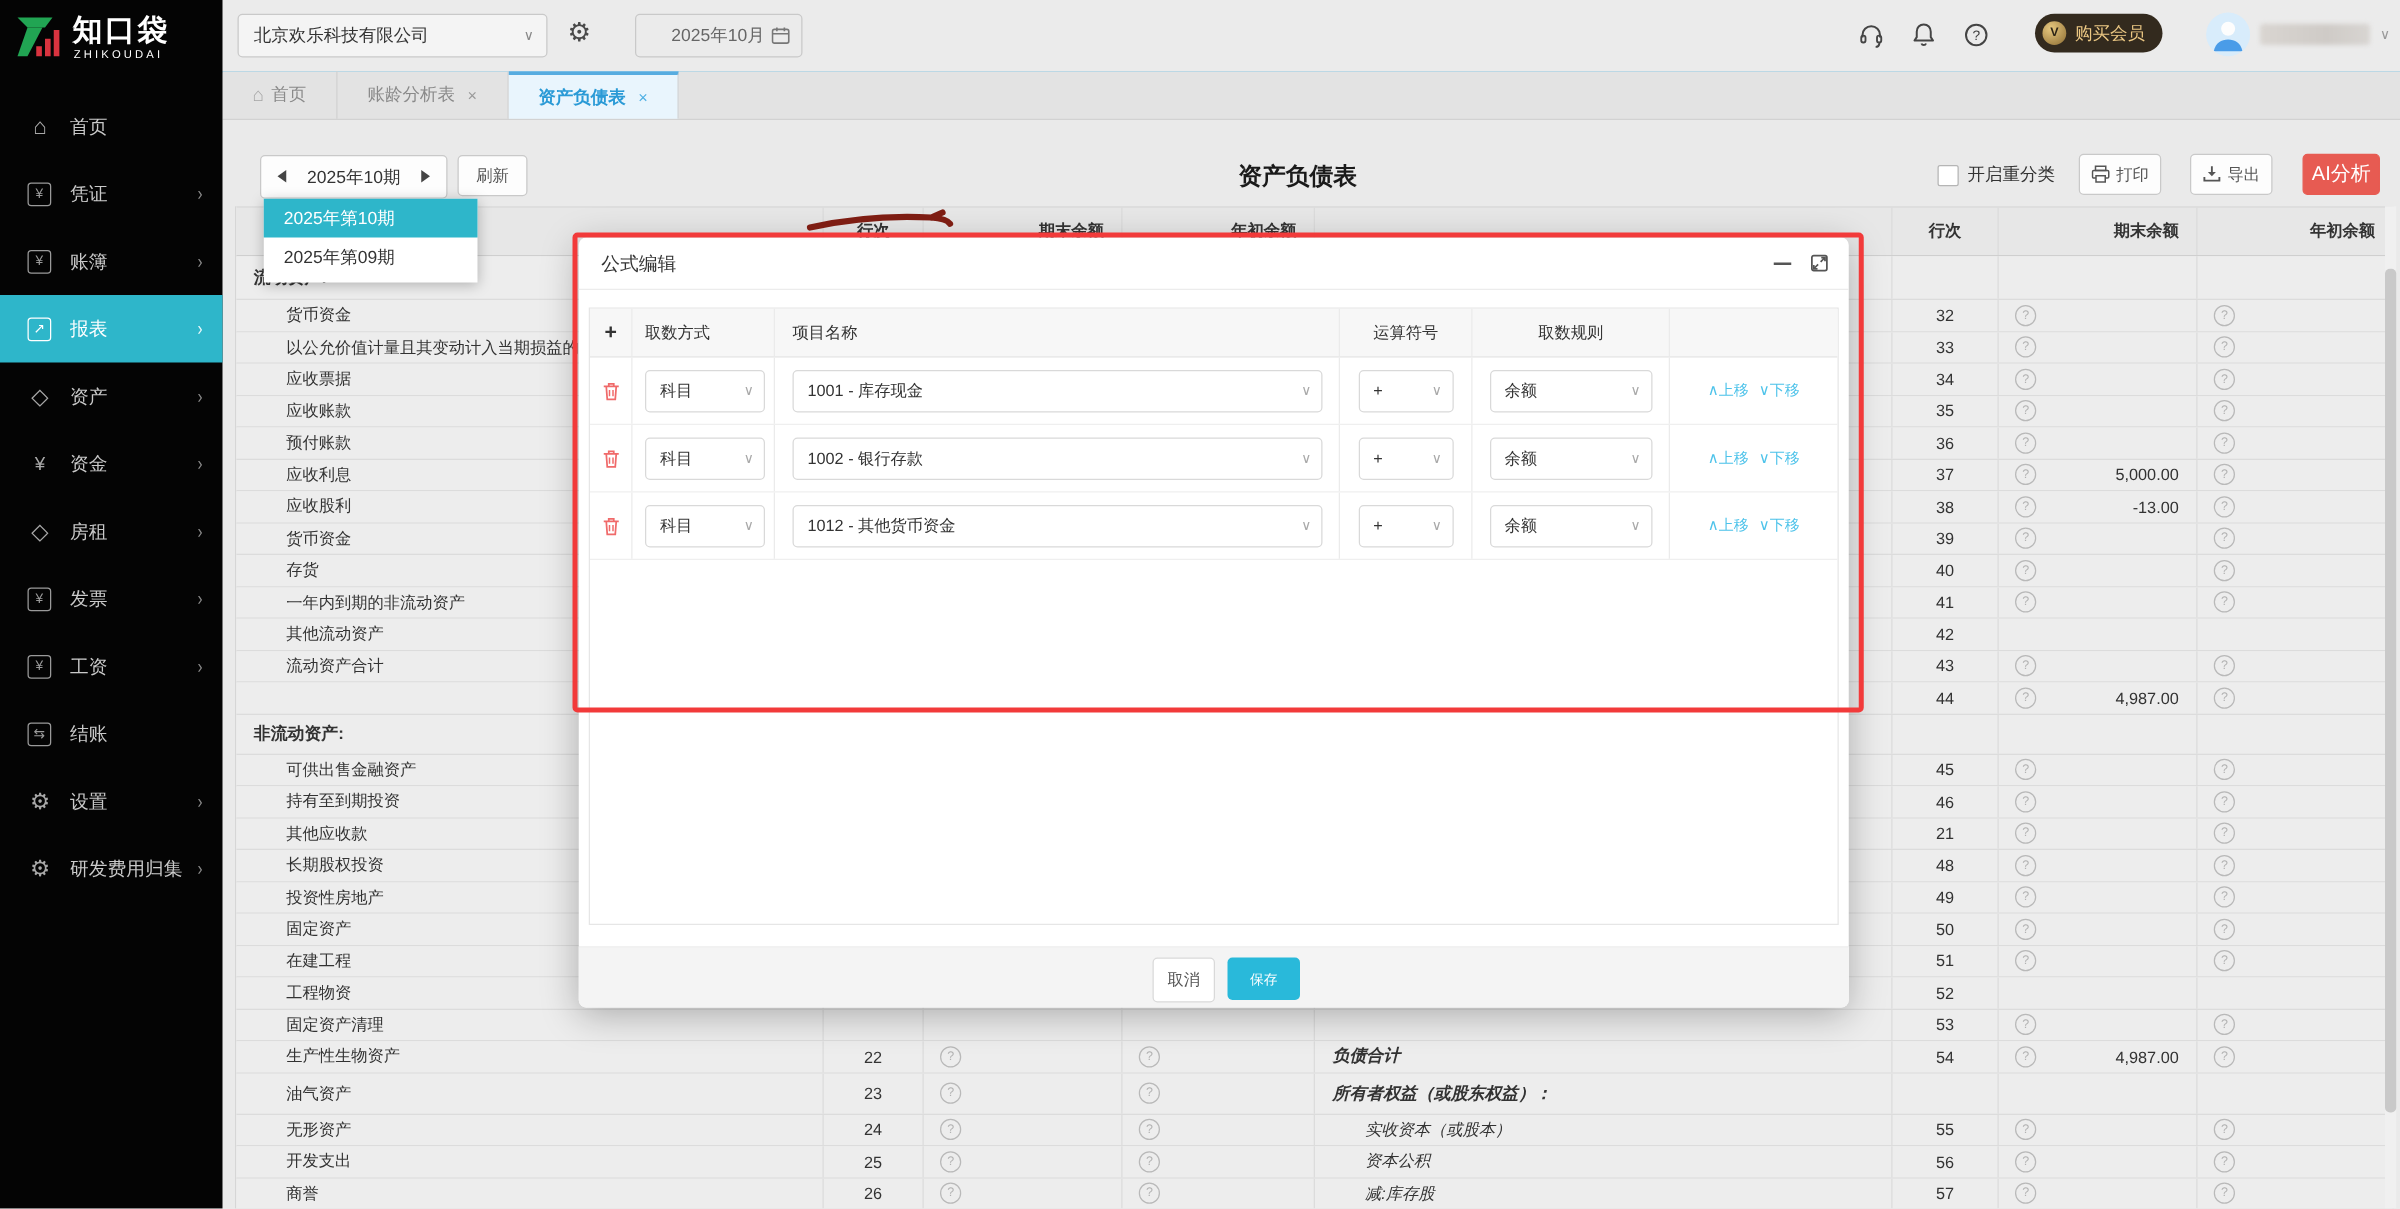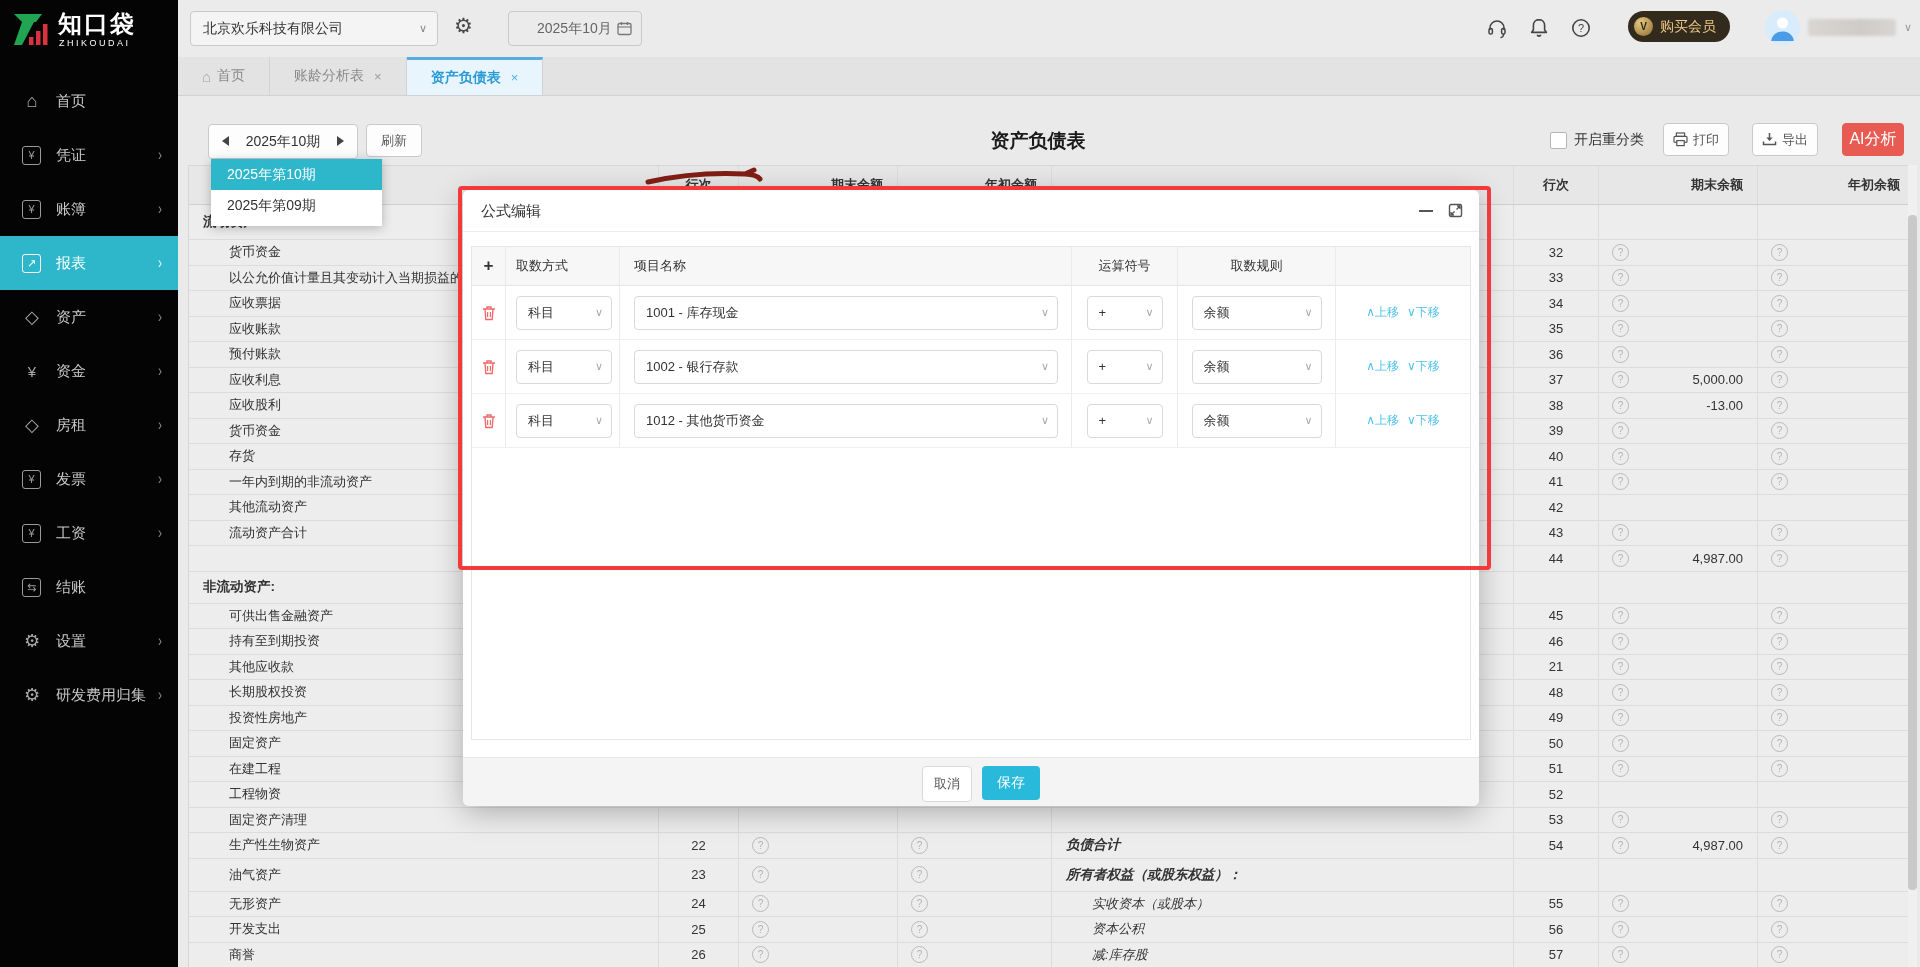--- a/index.html
+++ b/index.html
@@ -100,21 +100,21 @@
   .sel-method{width:96px;margin-left:10px;}
   .sel-item{width:424px;margin-left:14px;}
   .sel-op{width:76px;}
   .sel-rule{width:130px;}
   .trash{width:14px;height:16px;cursor:pointer;}
   .mvlink{font-size:12px;color:#4ec3ea;cursor:pointer;white-space:nowrap;}
   .mv-sep{display:inline-block;width:8px;}
   .plus{font-size:17px;color:#333;font-weight:bold;cursor:pointer;}
   .m-footer{position:absolute;left:0;top:567px;width:100%;height:49px;background:#f4f4f4;border-top:1px solid #e7e7e7;border-radius:0 0 6px 6px;box-sizing:border-box;}
   .m-cancel{position:absolute;left:459px;top:8px;width:48px;height:34px;background:#fff;border:1px solid #d9d9d9;border-radius:4px;font-size:13px;color:#555;display:flex;align-items:center;justify-content:center;cursor:pointer;text-align:center;}
-  .m-save{position:absolute;left:519px;top:8px;width:58px;height:34px;background:#29b9da;border-radius:4px;font-size:14px;color:#fff;display:flex;align-items:center;justify-content:center;cursor:pointer;}
+  .m-save{position:absolute;left:519px;top:8px;width:58px;height:34px;background:#29b9da;border-radius:4px;font-size:11px;color:#fff;display:flex;align-items:center;justify-content:center;cursor:pointer;}
   
   .redrect{position:absolute;left:280px;top:91px;width:1025px;height:376px;border:4px solid #f23a3a;border-radius:4px;z-index:150;pointer-events:none;}
   .scribble{position:absolute;left:467px;top:71px;z-index:150;pointer-events:none;}
 </style>
 </head>
 <body>
 
 <div class="app">
 
   <div class="abs sidebar">

